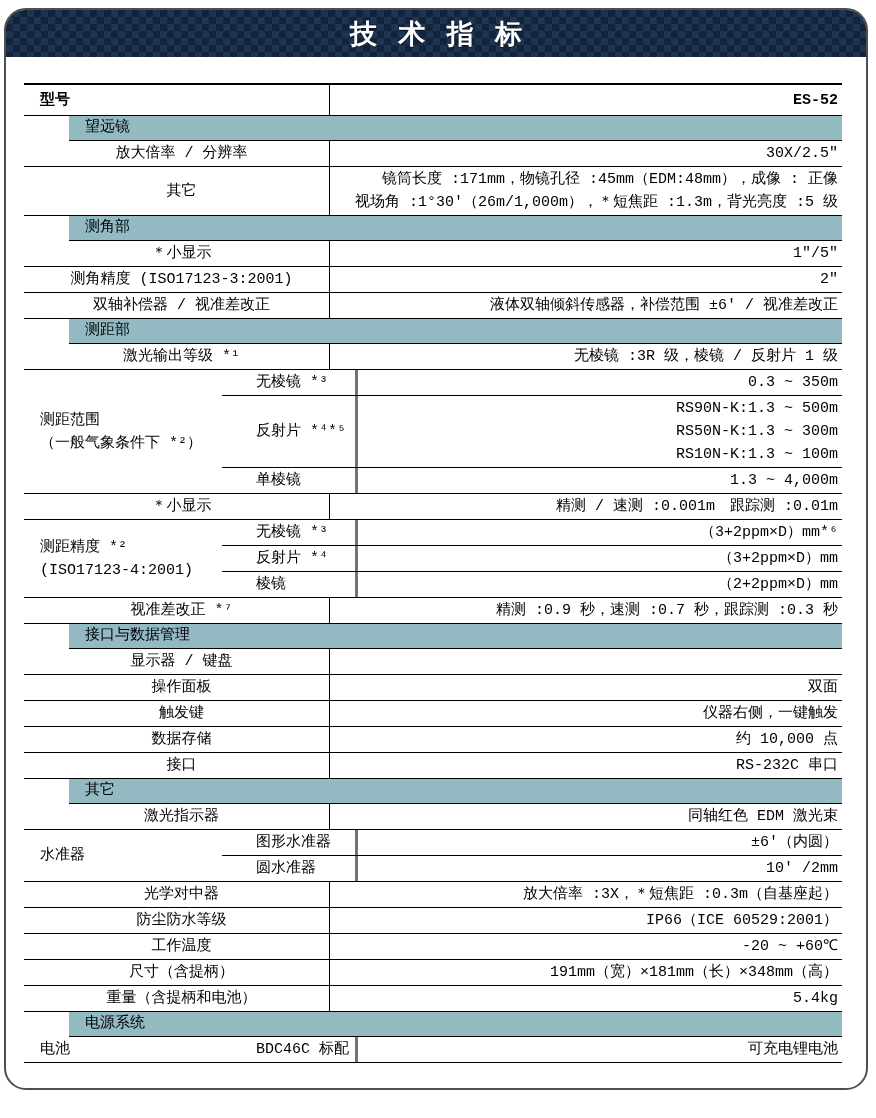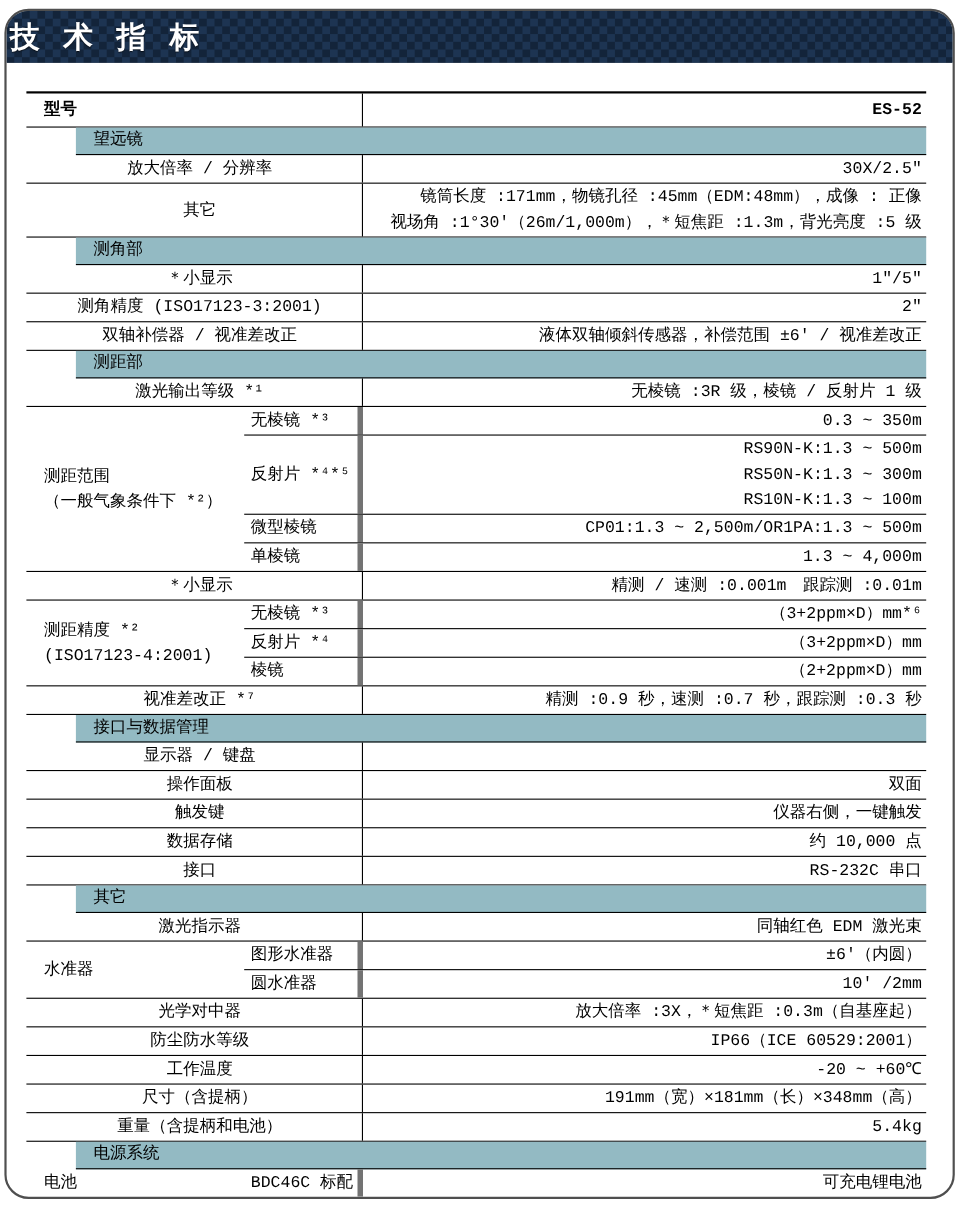--- a/index.html
+++ b/index.html
@@ -12,21 +12,21 @@
   .sheet{
     position:absolute;left:4px;top:8px;width:864px;height:1082px;
     border:2px solid #4f4f4f;border-radius:22px;
     box-sizing:border-box;background:#fff;overflow:hidden;
   }
   .band{
     height:47px;width:100%;
     background-color:var(--band-dark,#13243a);
     background-image:conic-gradient(var(--band-light,#1d3452) 25%, var(--band-dark,#13243a) 25% 50%, var(--band-light,#1d3452) 50% 75%, var(--band-dark,#13243a) 75%);
     background-size:14px 14px;
-    display:flex;align-items:center;justify-content:flex-start;
+    display:flex;align-items:center;justify-content:center;
   }
   .title{
     color:var(--title-color,#ffffff);
     font-size:27px;font-weight:bold;letter-spacing:6px;
     text-shadow:0 1px 1px rgba(0,0,0,.6);
     transform:translateX(3px);
   }
   .table{
     margin:26px 24px 0 18px;
     border-top:2px solid #000;
@@ -53,23 +53,23 @@
     padding:0 6px 0 16px;line-height:24px;height:24px;
     font-size:15px;
     margin-left:45px;
   }
   
   .t-row.group .c-label{width:198px;border-right:none;justify-content:center;}
   .g-subs{flex:1;display:flex;flex-direction:column;}
   .g-subrow{display:flex;flex:1;align-items:stretch;}
   .g-subrow + .g-subrow{border-top:1px solid #000;}
   .c-sub{
-    width:108px;box-sizing:border-box;border-right:5px solid #737373;
+    width:108px;box-sizing:border-box;border-right:3px solid #737373;
     padding:1px 2px 1px 6px;line-height:23px;
-    display:flex;flex-direction:column;justify-content:center;
+    display:flex;flex-direction:column;justify-content:center;margin-left:28px;
   }
   .line{min-height:23px;}
 </style>
 </head>
 <body>
 
 <div class="sheet">
   <div class="band">
     <div class="title">技 术 指 标</div>
   </div>
@@ -144,26 +144,20 @@
           </div>
           <div class="g-subrow">
             <div class="c-sub">反射片 *⁴*⁵</div>
             <div class="c-value">
               <div class="line">RS90N-K:1.3 ~ 500m</div>
               <div class="line">RS50N-K:1.3 ~ 300m</div>
               <div class="line">RS10N-K:1.3 ~ 100m</div>
             </div>
           </div>
           <div class="g-subrow">
-            <div class="c-sub">微型棱镜</div>
-            <div class="c-value">
-              <div class="line">CP01:1.3 ~ 2,500m/OR1PA:1.3 ~ 500m</div>
-            </div>
-          </div>
-          <div class="g-subrow">
             <div class="c-sub">单棱镜</div>
             <div class="c-value">
               <div class="line">1.3 ~ 4,000m</div>
             </div>
           </div>
         </div>
       </div>
       <div class="t-row single">
         <div class="c-label">
           <div class="line">＊小显示</div>

